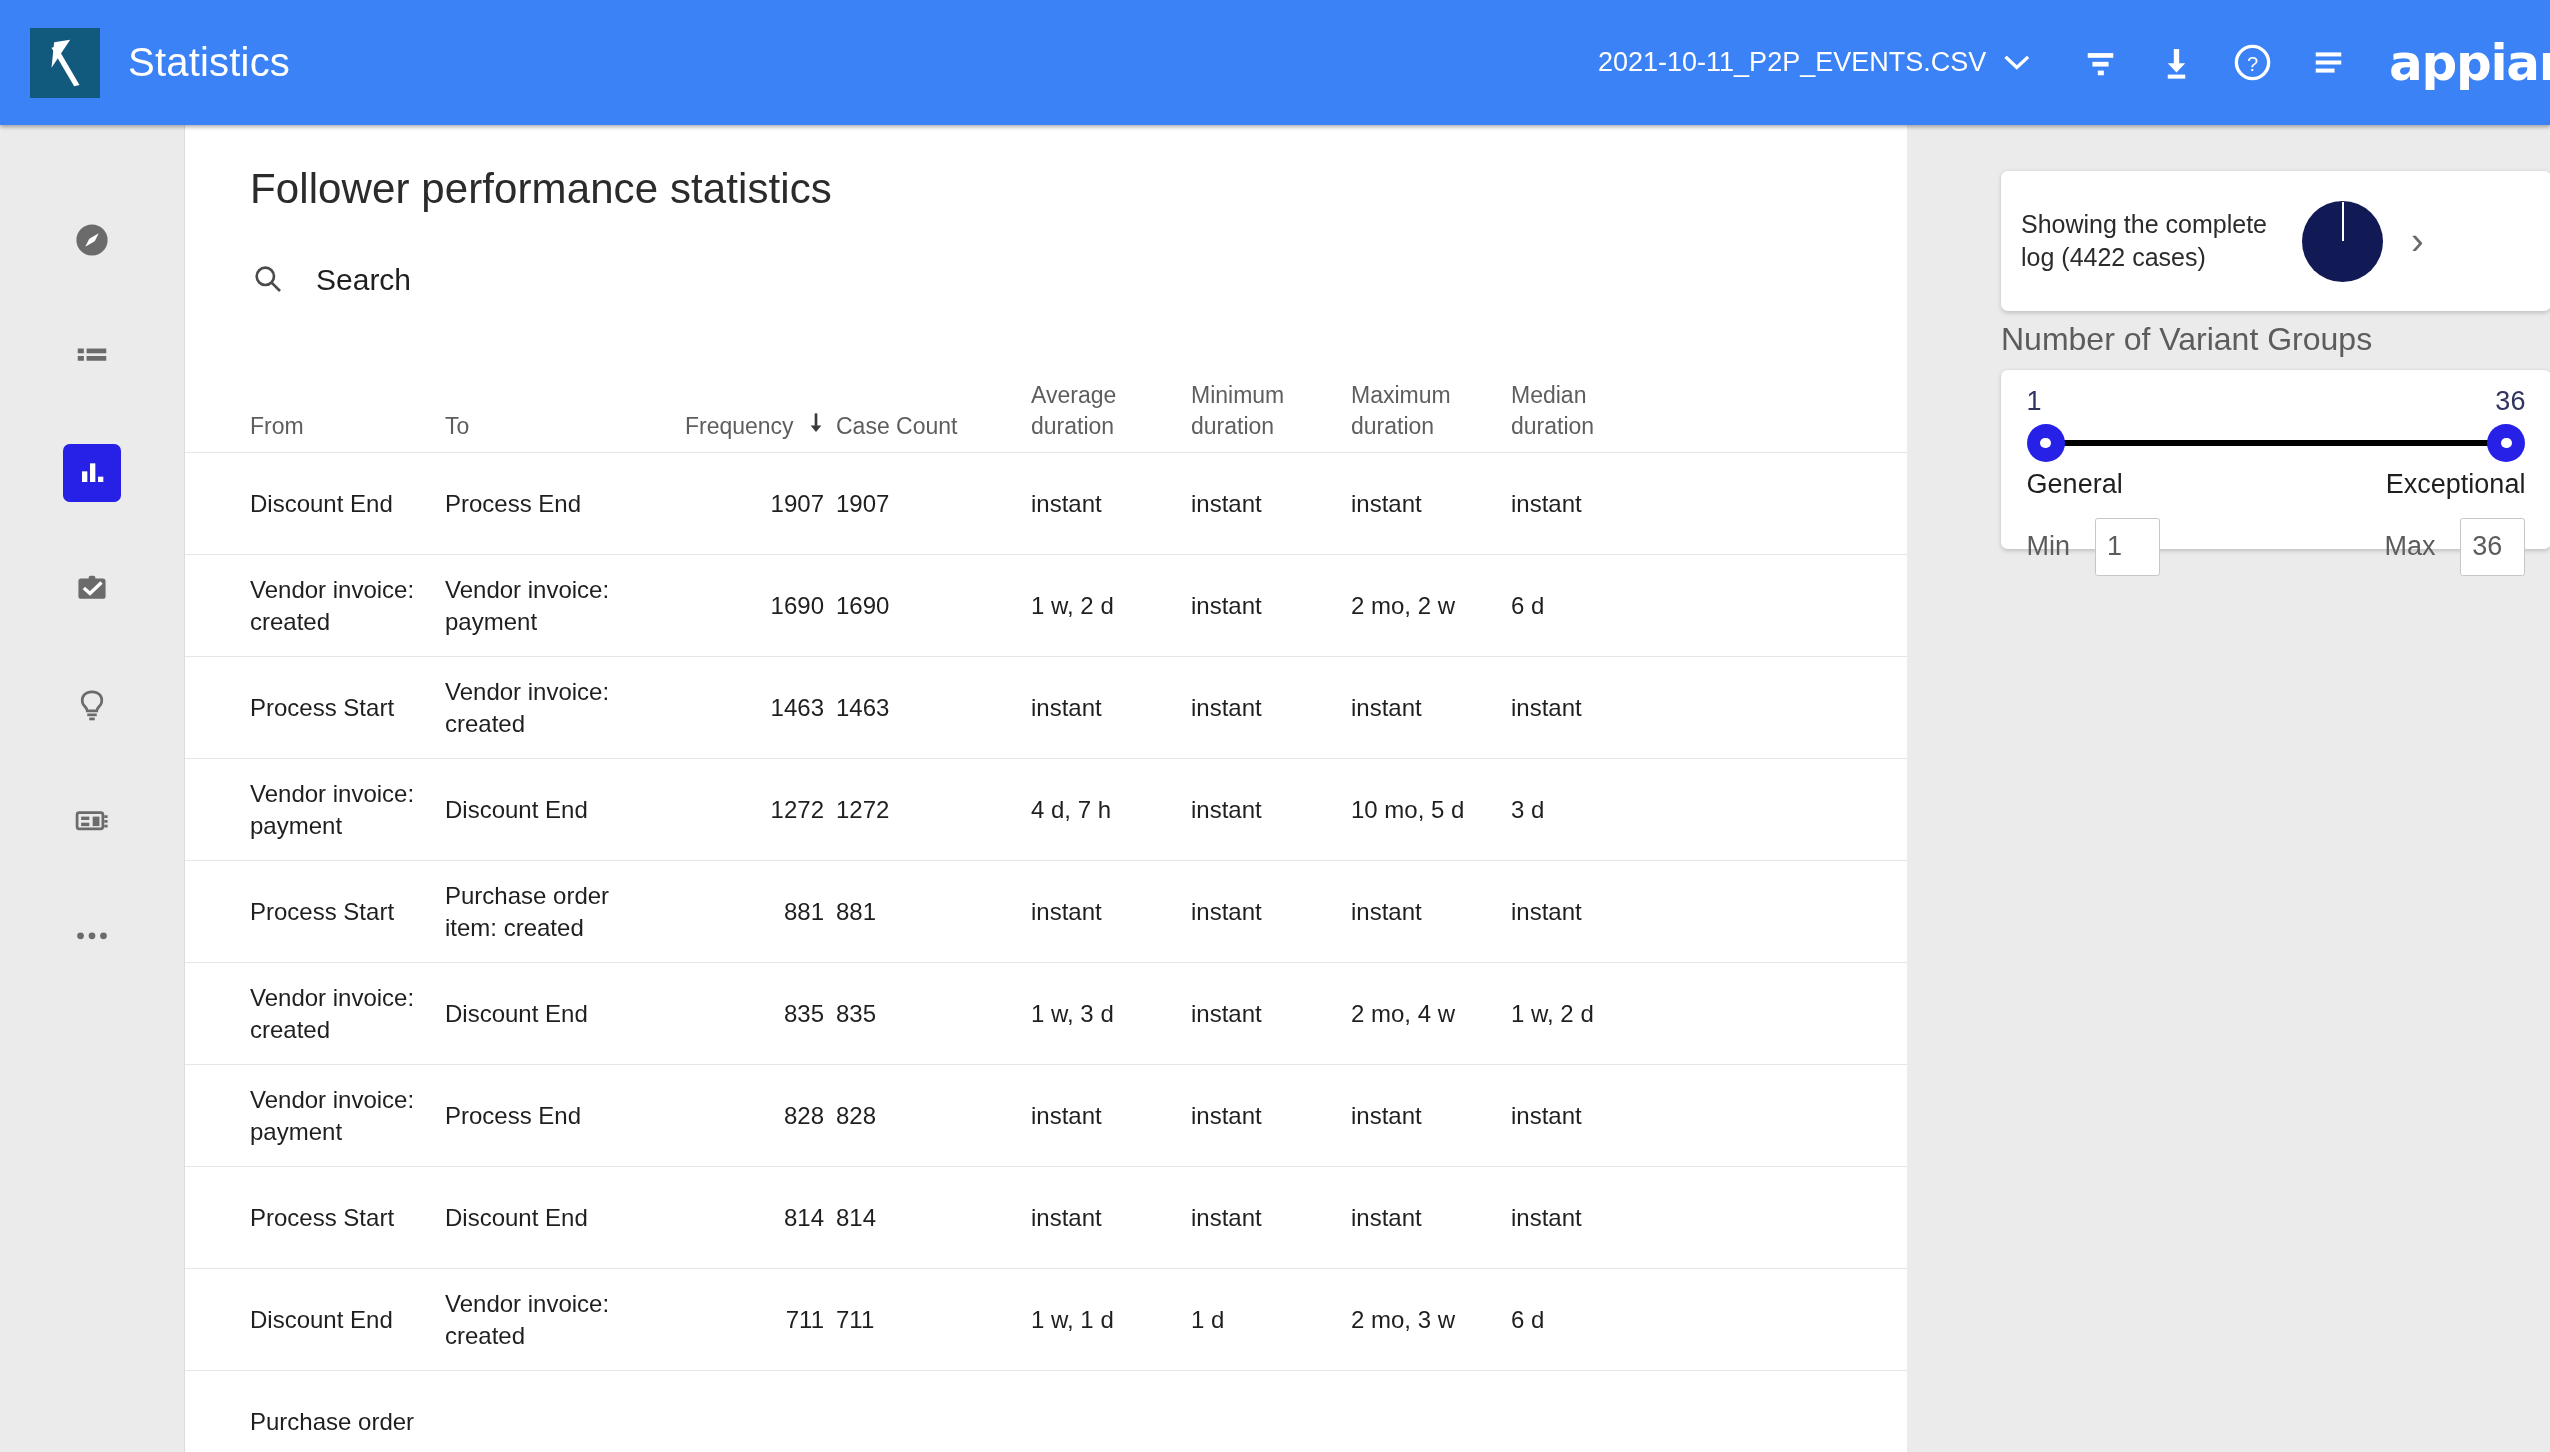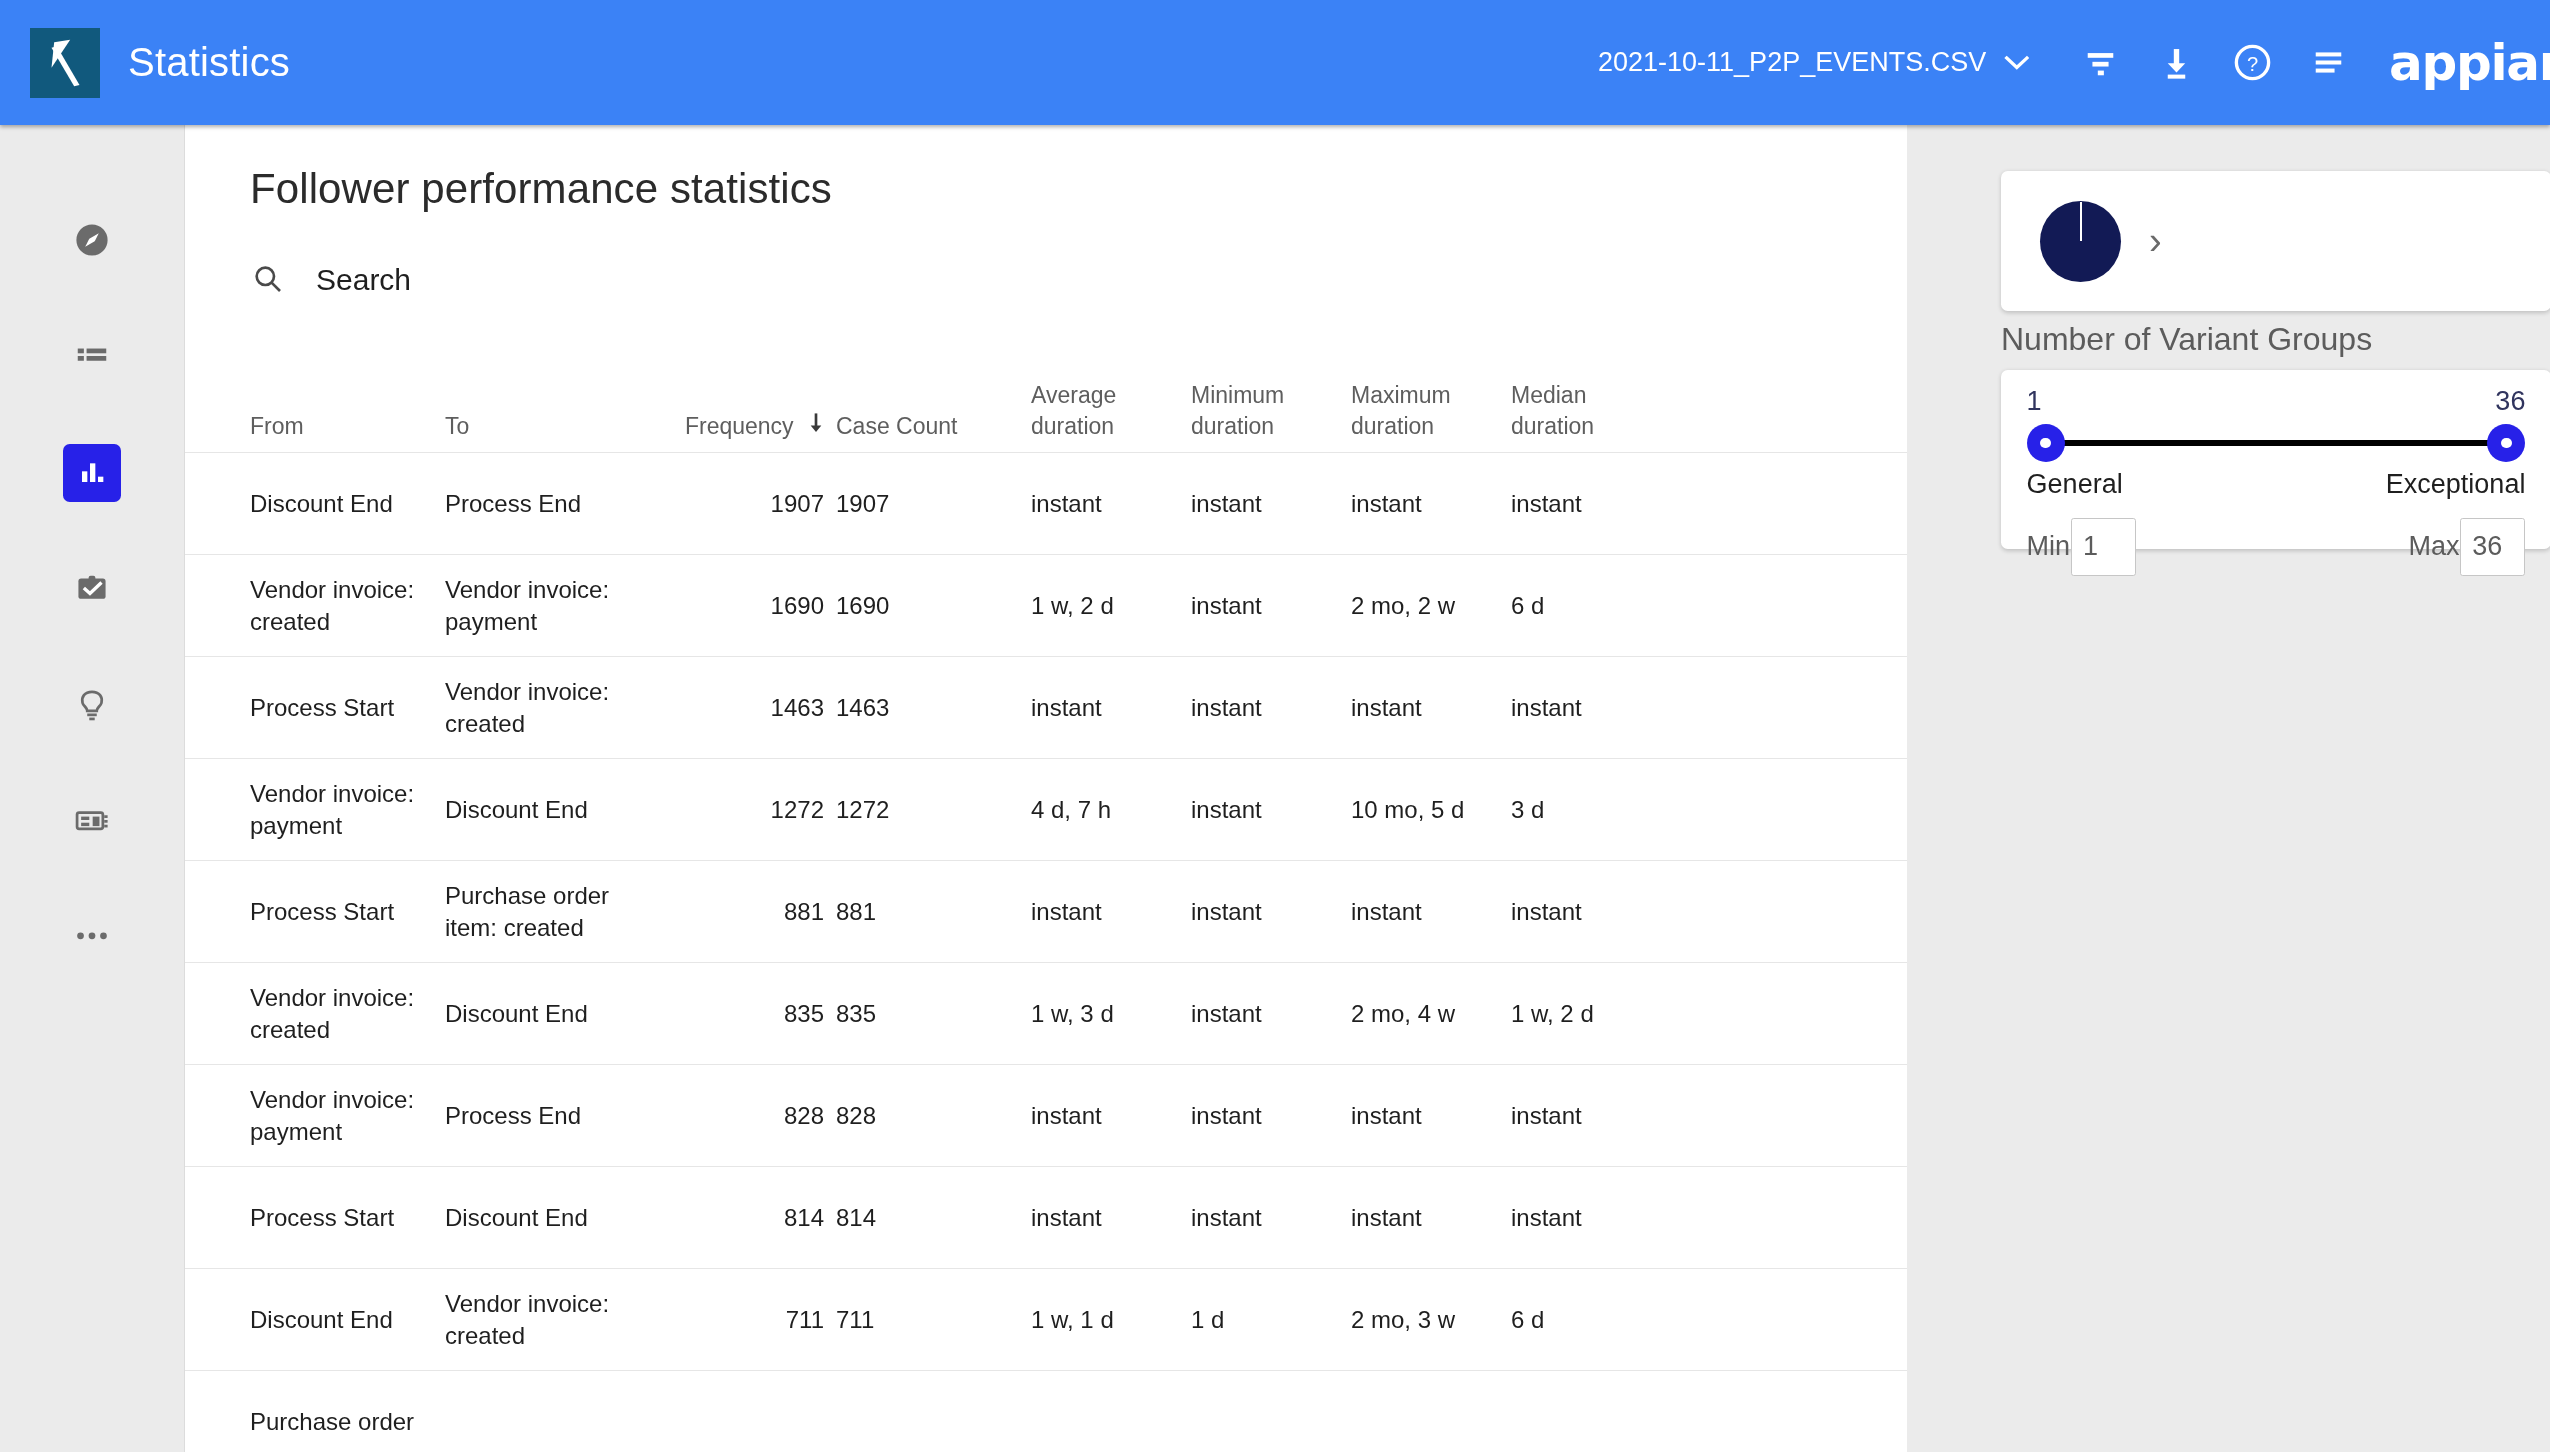--- a/index.html
+++ b/index.html
@@ -179,21 +179,21 @@
   .knob.left  { left: 0; }
   .knob.right { right: 0; }
   .slider-words {
     display: flex; justify-content: space-between;
     font-size: 27px; color: #1f1f1f; margin-top: 4px;
   }
   .minmax-row {
     display: flex; justify-content: space-between;
     align-items: center; margin-top: 17.5px;
   }
-  .mm-group { display: flex; align-items: center; gap: 1px; }
+  .mm-group { display: flex; align-items: center; gap: 25px; }
   .mm-label { font-size: 27px; color: #5c5c5c; }
   .mm-input {
     width: 65px; height: 58px;
     border: 1.3px solid #c6c6c6; border-radius: 2.7px;
     background: #ffffff; font-size: 27px; color: #5c5c5c;
     font-family: "Liberation Sans", sans-serif;
     padding-left: 10.8px;
   }
 </style>
 </head>
@@ -476,20 +476,21 @@
         <div class="cell c-max"></div>
         <div class="cell c-med"></div>
       </div>
 
     </div>
   </div>
 
   <div class="right-panel">
 
     <div class="card log-card">
+      <div class="log-text">Showing the complete log (4422 cases)</div>
       <div class="pie"></div>
       <div class="chevron-right">›</div>
     </div>
 
     <div class="section-label">Number of Variant Groups</div>
 
     <div class="card slider-card">
       <div class="slider-ends">
         <span>1</span>
         <span>36</span>

